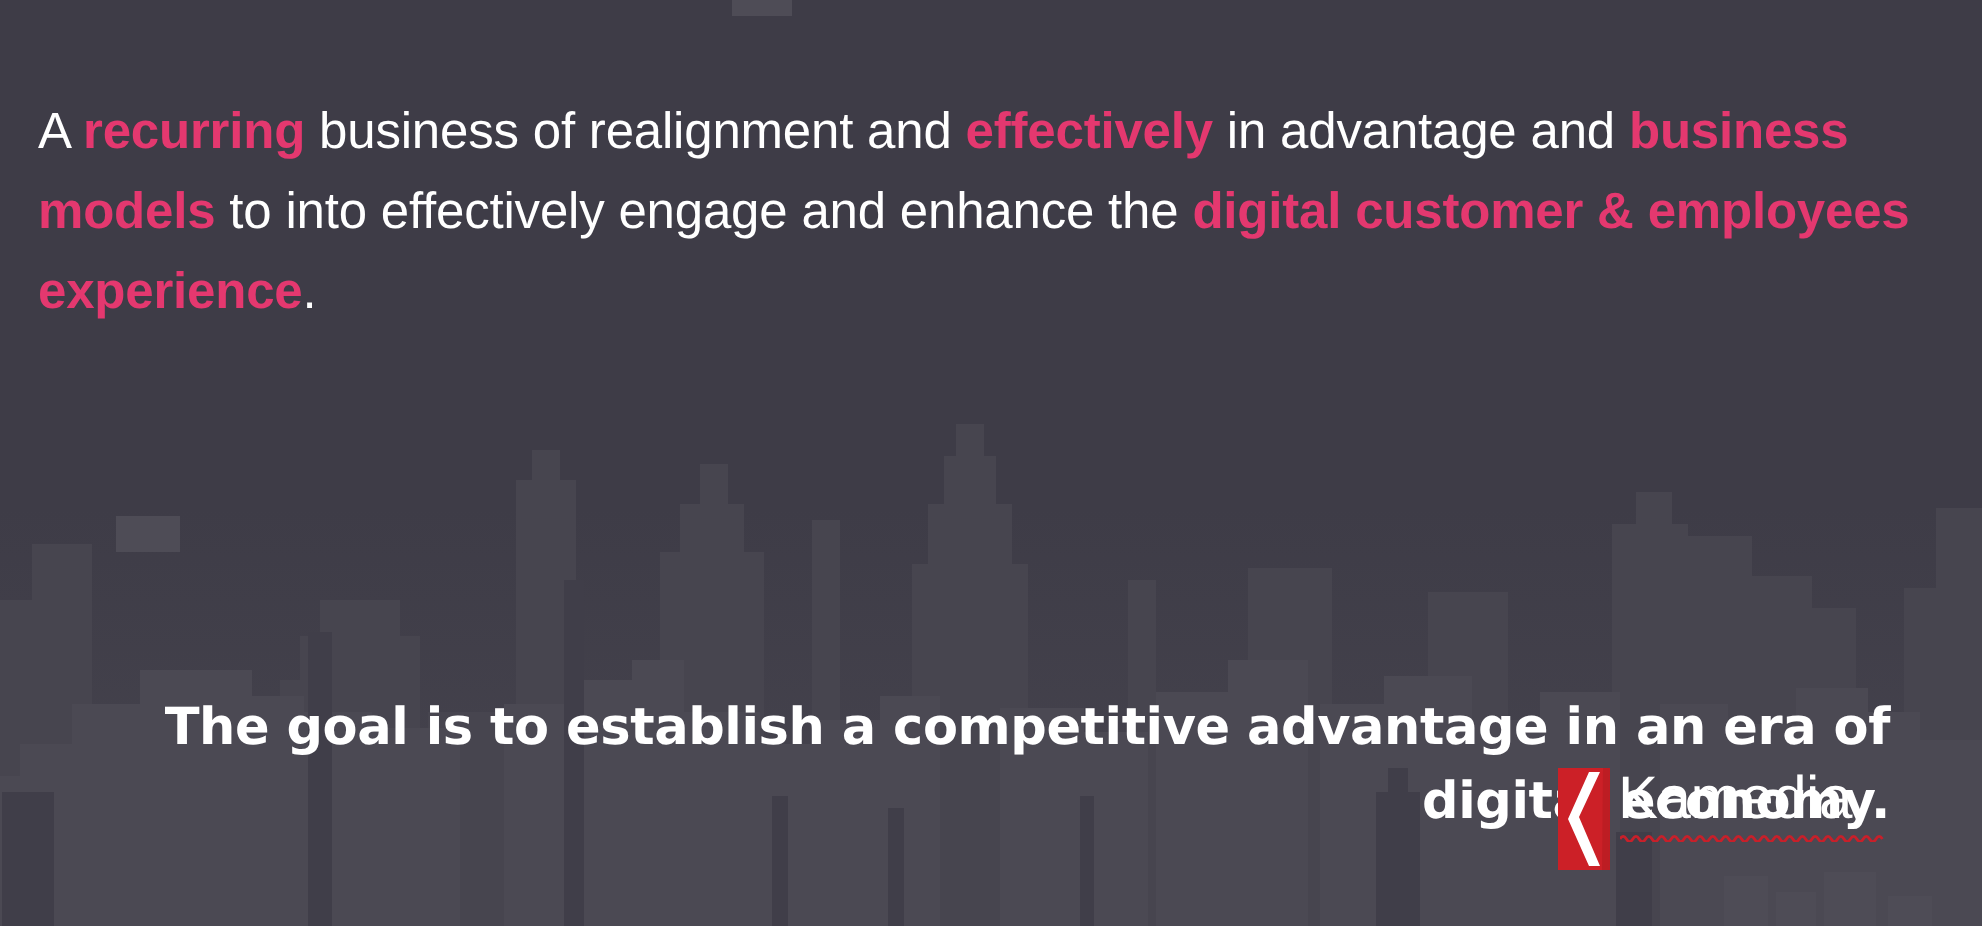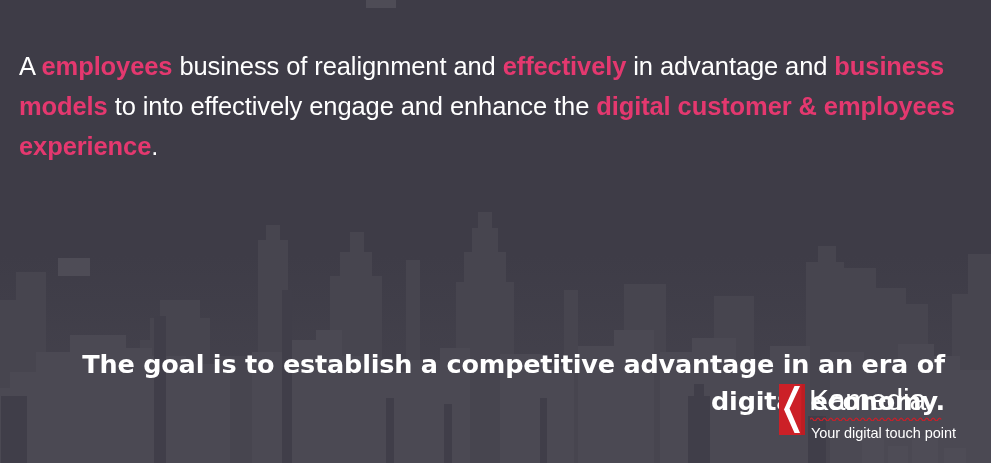--- a/index.html
+++ b/index.html
@@ -215,21 +215,21 @@
       <rect x="862" y="438" width="22" height="25"></rect>
       <rect x="888" y="446" width="20" height="17"></rect>
       <rect x="912" y="436" width="26" height="27"></rect>
       <rect x="944" y="448" width="22" height="15"></rect>
       <rect x="366" y="0" width="30" height="8"></rect>
     </g>
   </svg>
 
   <div id="content">
 
-    <p class="para-lead"><span>A </span><span class="hi">employees</span><span> business of realignment and </span><span class="hi">effectively</span><span> in advantage and </span><span class="hi">business models</span><span> to into effectively engage and enhance the </span><span class="hi">digital customer &amp; employees experience</span><span>.</span></p>
+    <p class="para-lead"><span>A </span><span class="hi">recurring</span><span> business of realignment and </span><span class="hi">effectively</span><span> in advantage and </span><span class="hi">business models</span><span> to into effectively engage and enhance the </span><span class="hi">digital customer &amp; employees experience</span><span>.</span></p>
 
 
     <p class="goal">The goal is to establish a competitive advantage in an era of digital economy.</p>
 
     <div id="logo">
       <div id="logo-mark">
         <svg width="26" height="51" viewBox="0 0 26 51" aria-hidden="true">
           <rect x="0" y="0" width="26" height="51" fill="#cc2027"></rect>
           <path d="M21 2 L10.5 24.5 L21 49 L15.5 49 L5 25.5 L15.5 2 Z" fill="#ffffff"></path>
           <path d="M22.5 0 L26 0 L26 51 L22 51 Z" fill="#b01b21" opacity="0.55"></path>
@@ -238,18 +238,17 @@
       <div id="logo-text">
         <div class="logo-name">Kamedia</div>
         <svg class="logo-squiggle" width="132" height="5" viewBox="0 0 132 5" aria-hidden="true">
           <path d="M0 3.5 Q1.6 0.8 3.2 3.5 T6.4 3.5 T9.6 3.5 T12.8 3.5 T16 3.5 T19.2 3.5 T22.4 3.5
                    T25.6 3.5 T28.8 3.5 T32 3.5 T35.2 3.5 T38.4 3.5 T41.6 3.5 T44.8 3.5 T48 3.5
                    T51.2 3.5 T54.4 3.5 T57.6 3.5 T60.8 3.5 T64 3.5 T67.2 3.5 T70.4 3.5 T73.6 3.5
                    T76.8 3.5 T80 3.5 T83.2 3.5 T86.4 3.5 T89.6 3.5 T92.8 3.5 T96 3.5 T99.2 3.5
                    T102.4 3.5 T105.6 3.5 T108.8 3.5 T112 3.5 T115.2 3.5 T118.4 3.5 T121.6 3.5
                    T124.8 3.5 T128 3.5 T131.2 3.5" fill="none" stroke="#c8202a" stroke-width="1.4"></path>
         </svg>
-        <div class="logo-tag">Your digital touch point</div>
       </div>
     </div>
 
   </div>
 </div>
 
 </body></html>

